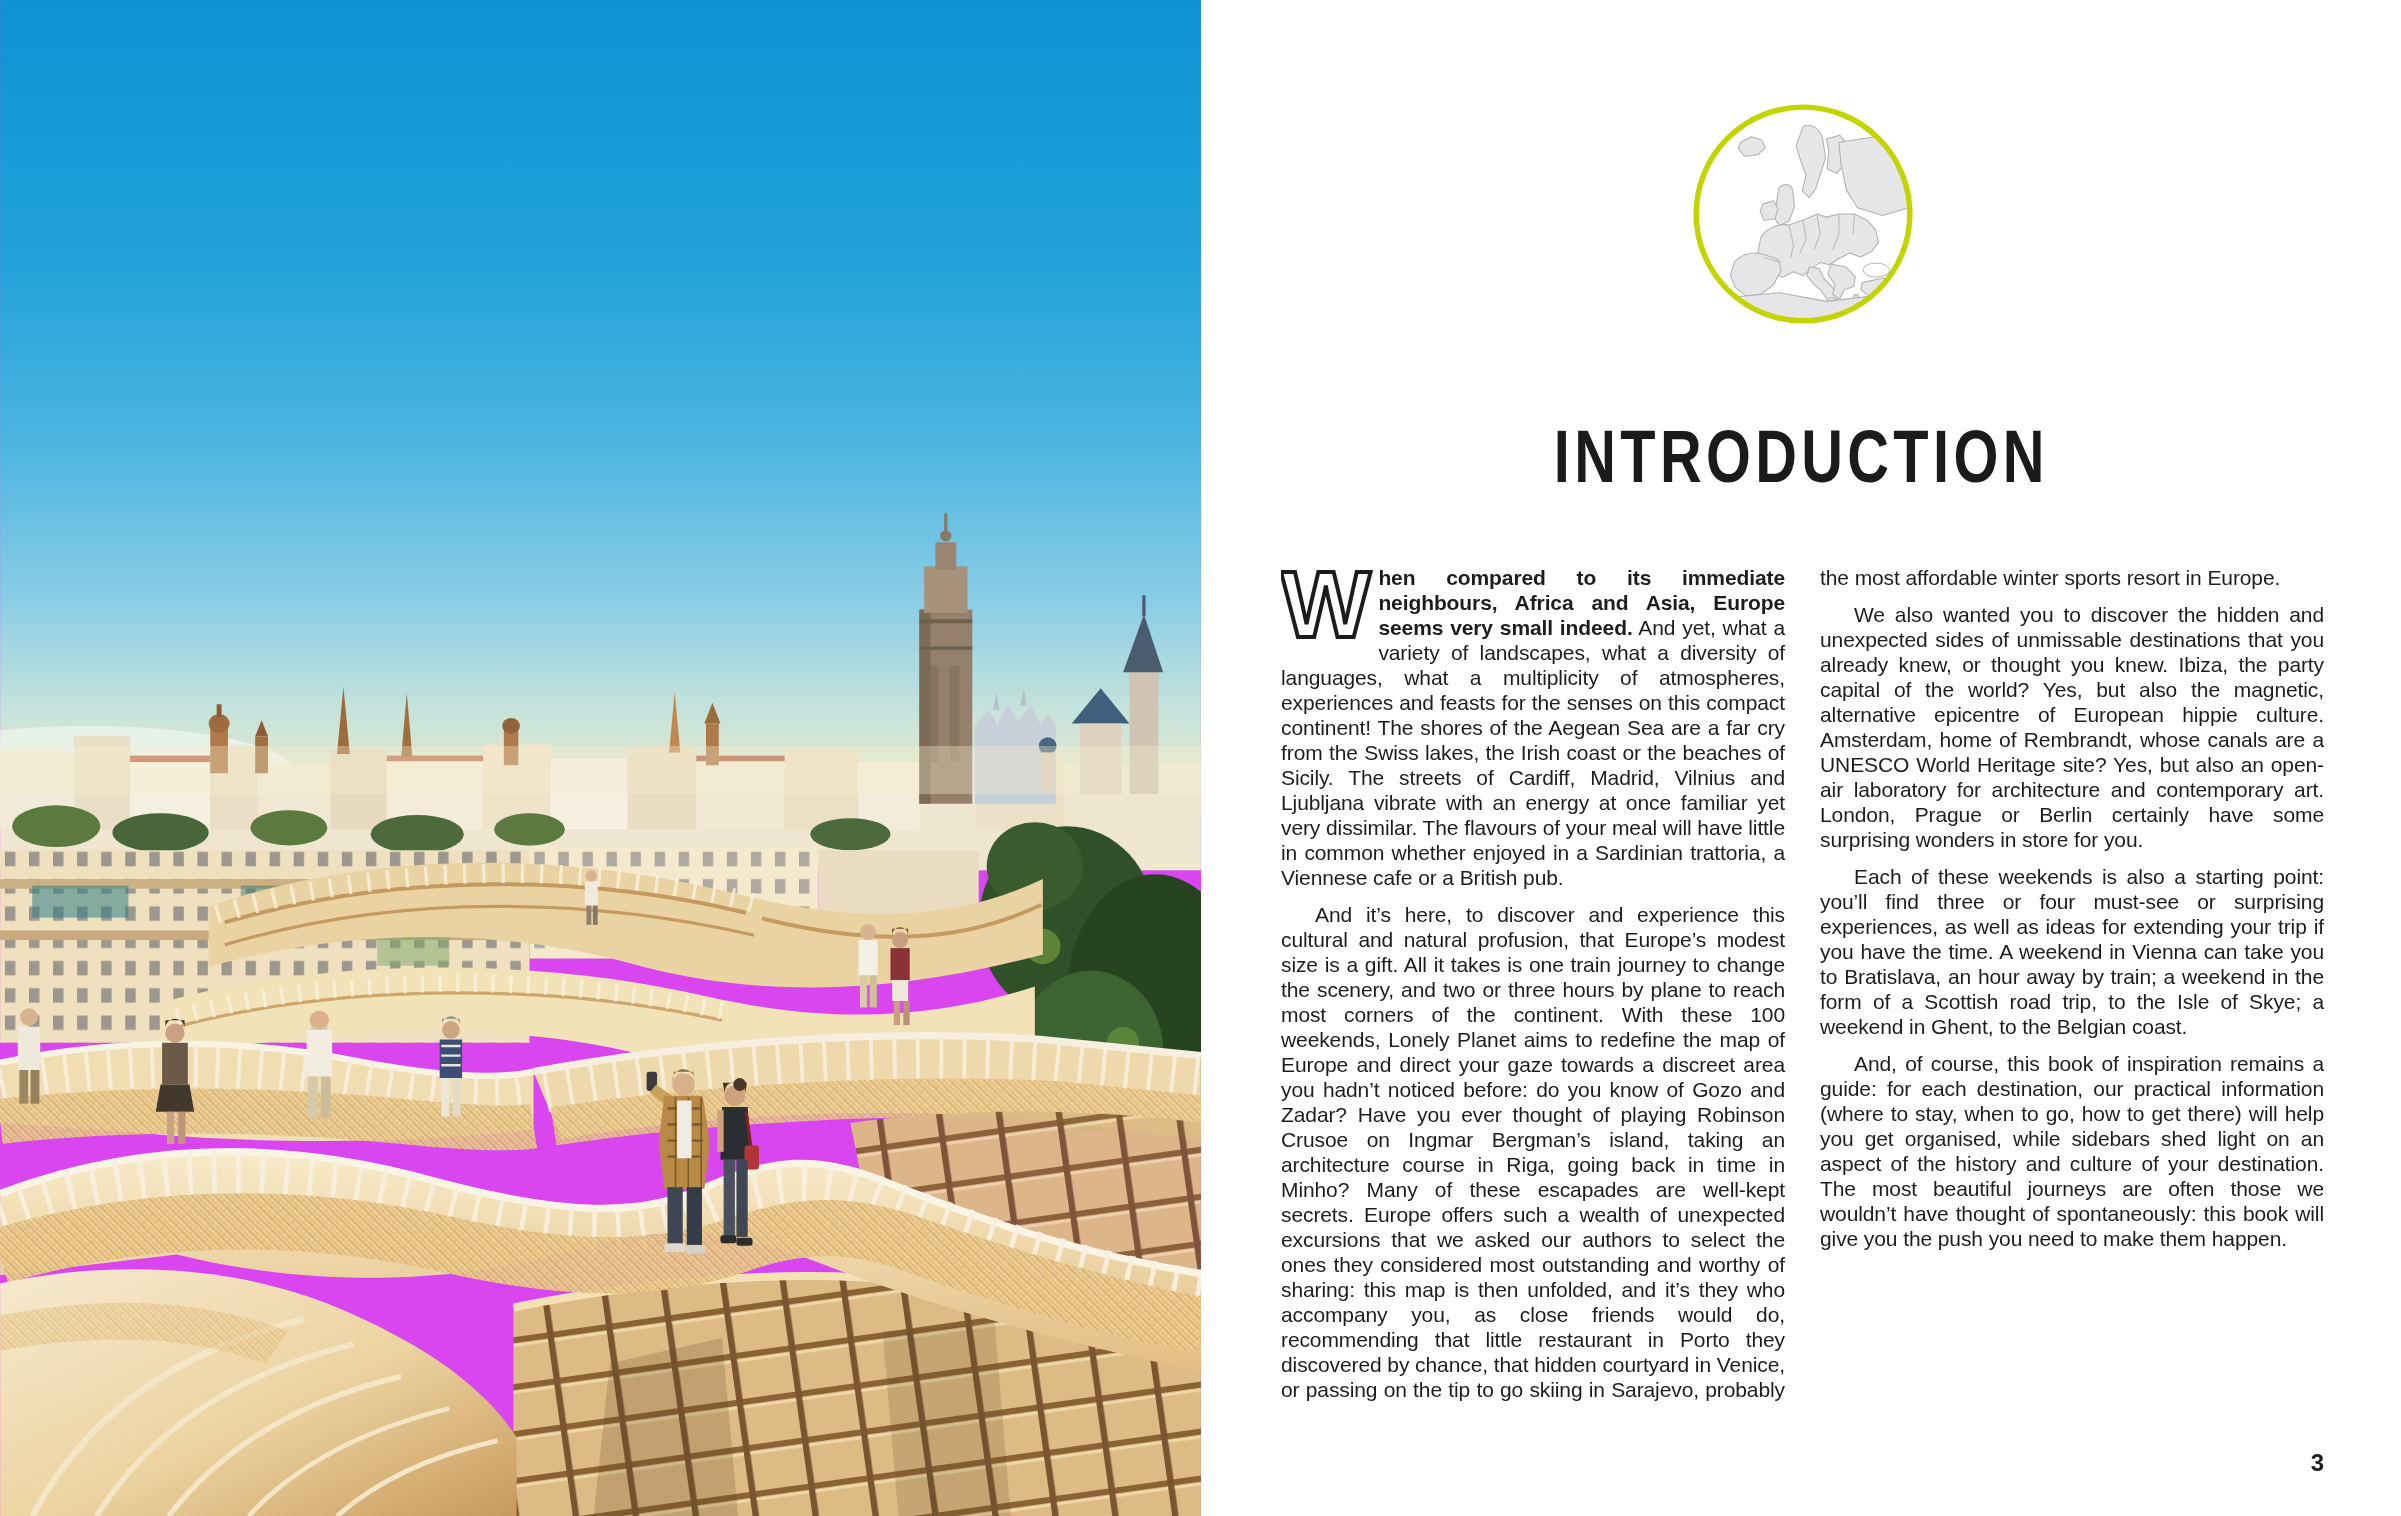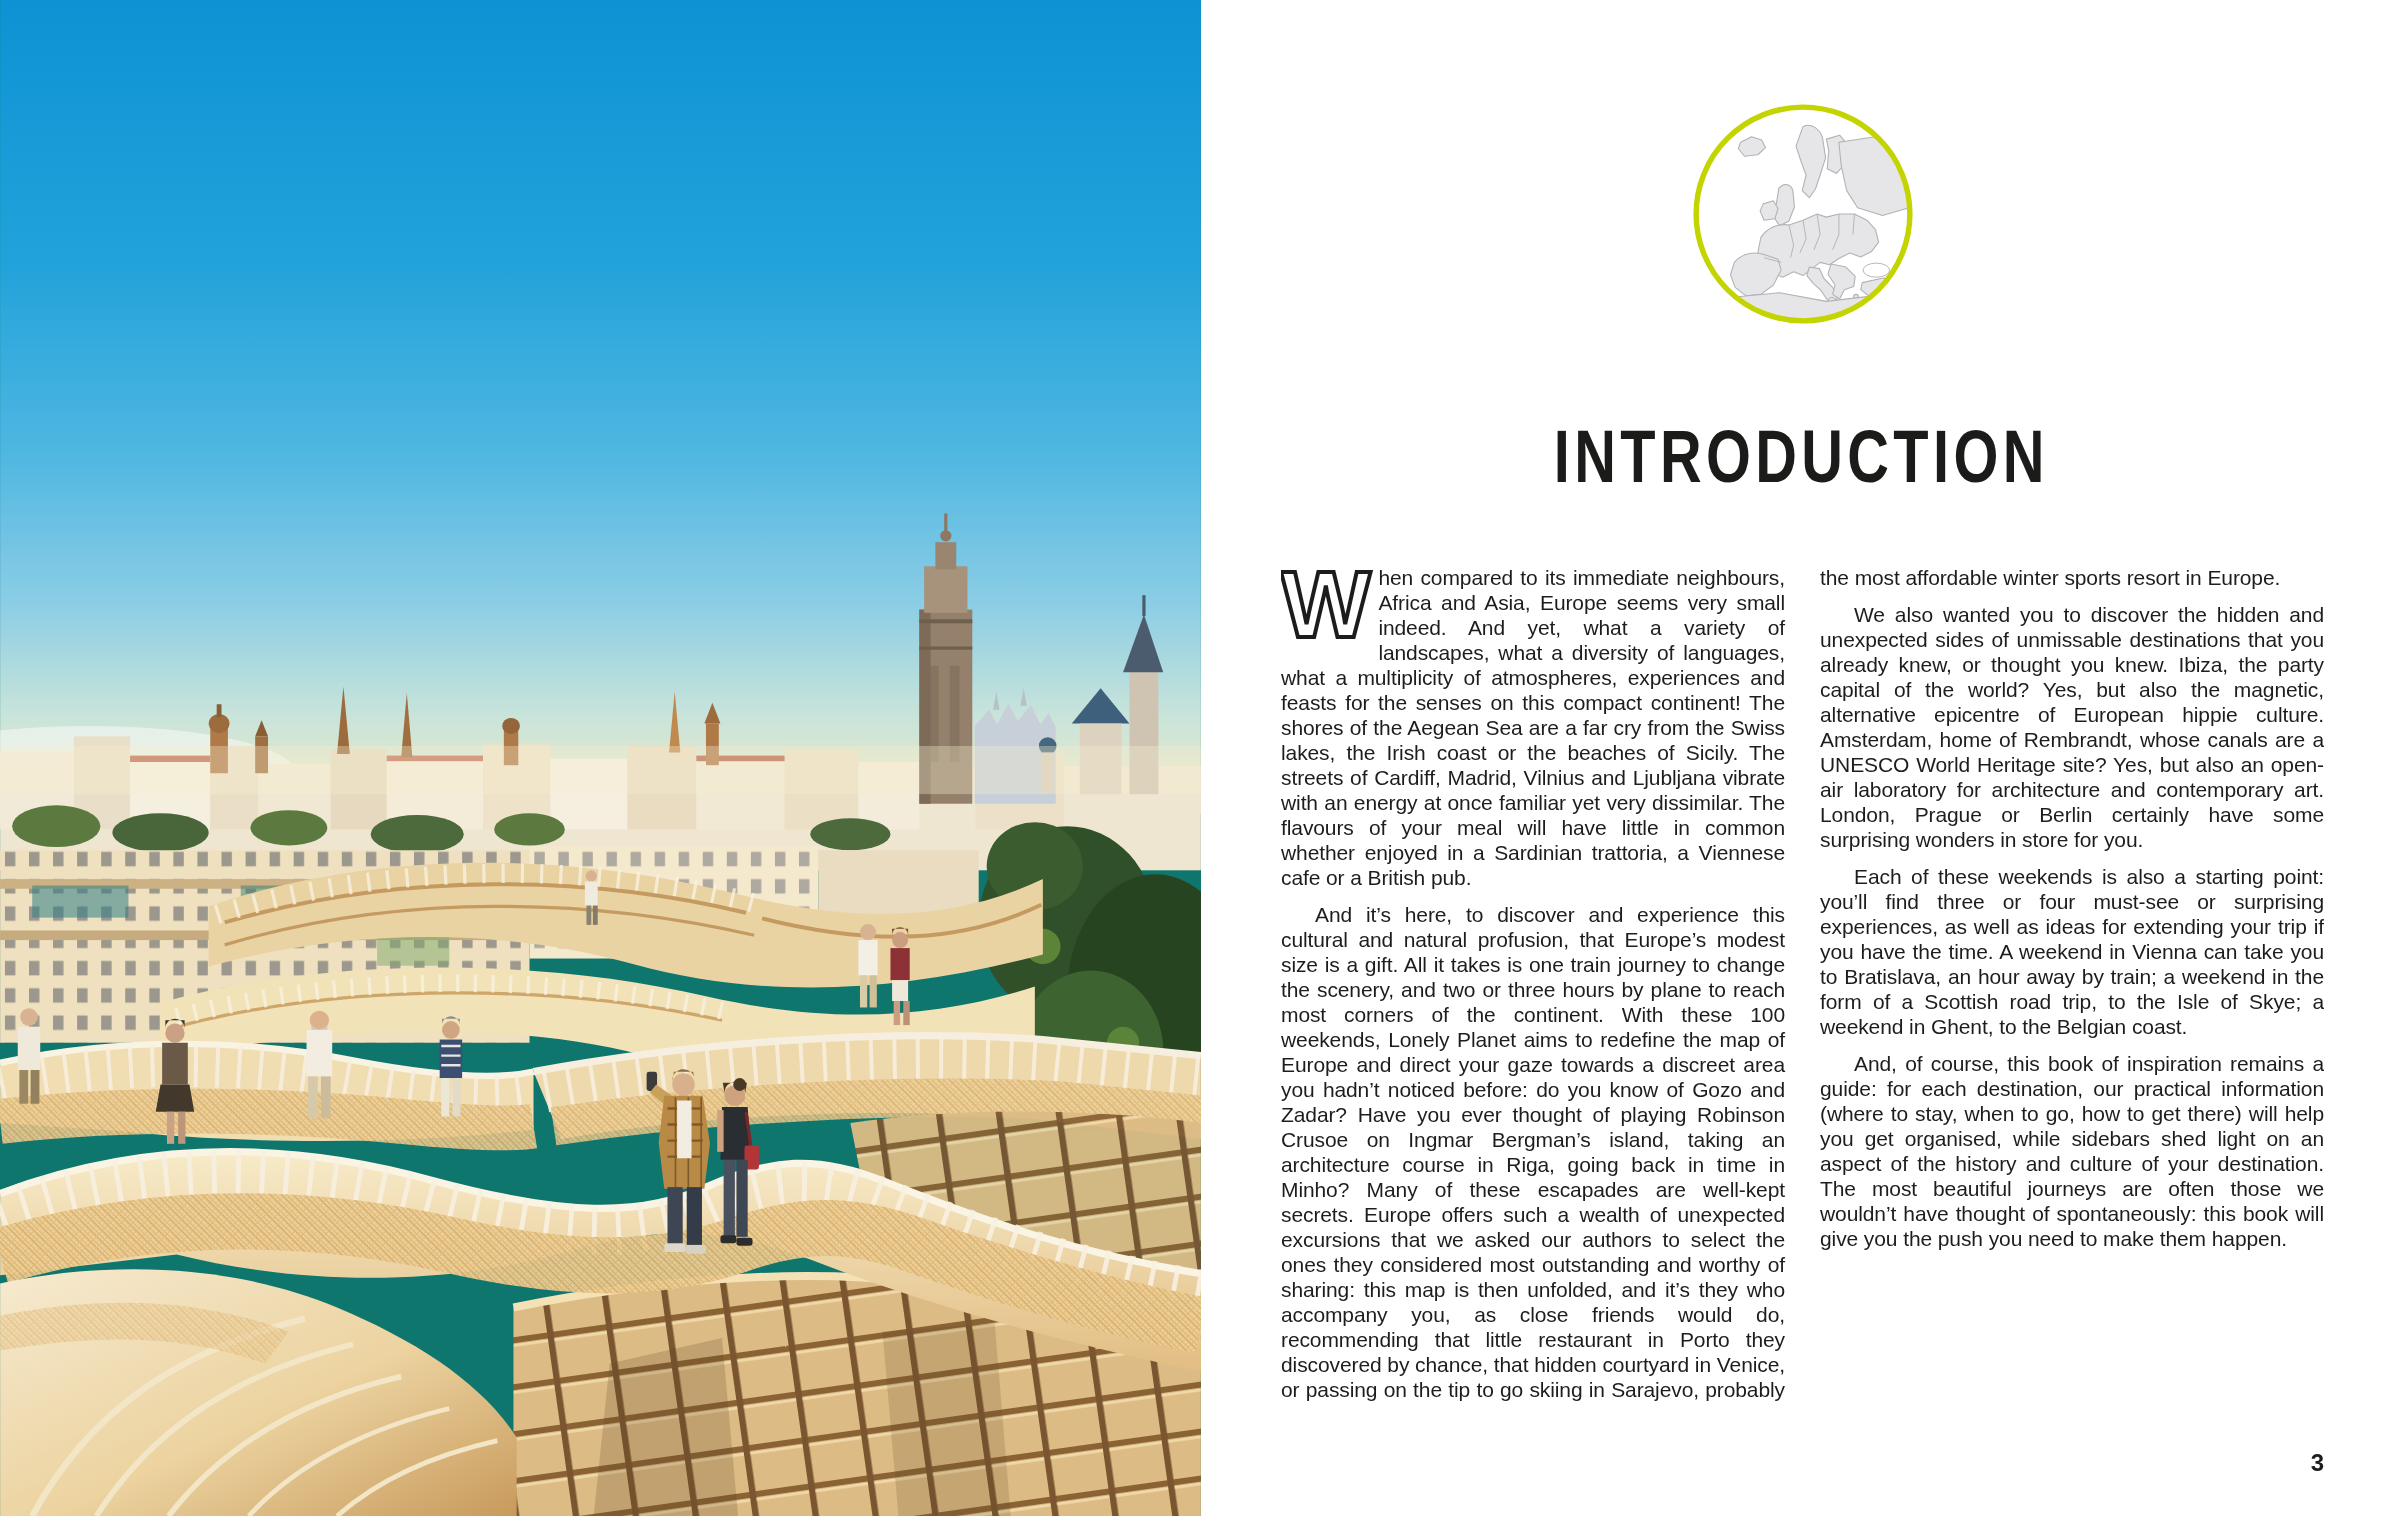--- a/index.html
+++ b/index.html
@@ -1,33 +1,33 @@
 <!DOCTYPE html>
 <html lang="en" style="font-size:13px"><head>
 <meta charset="utf-8">
 <style>
   html,body{margin:0;padding:0;background:#777;}
-  .spread{position:relative;width:2401px;height:1516px;background:#0f766e;overflow:hidden;
+  .spread{position:relative;width:2401px;height:1516px;background:#d946ef;overflow:hidden;
           font-family:"Liberation Sans",sans-serif;}
   .photo-page{position:absolute;left:0;top:0;width:1201px;height:1516px;overflow:hidden;}
   .photo-page svg{display:block;}
   .content-page{position:absolute;left:1201px;top:0;width:1200px;height:1516px;background:#fff;}
   .map-badge{position:absolute;left:485px;top:97px;width:234px;height:234px;}
   .page-title{position:absolute;left:0;top:414px;width:100%;text-align:center;}
   .page-title span{display:inline-block;font-size:74px;font-weight:700;letter-spacing:5.6px;
                    transform:scaleX(0.78);transform-origin:center;color:#1b1b19;white-space:nowrap;}
   .cols{position:absolute;left:80px;top:565px;width:1043px;height:841px;overflow:hidden;
         column-count:2;column-gap:35px;column-fill:auto;
         text-align:justify;font-size:21px;line-height:25px;letter-spacing:-0.1px;
         color:#1d1d1b;hyphens:auto;orphans:1;widows:1;}
   .cols p{margin:0;}
   .cols p + p{margin-top:12px;text-indent:34px;}
   .dropcap{float:left;font-weight:700;font-size:95px;line-height:75px;height:75px;width:83px;
            color:#ffffff;-webkit-text-stroke:4px #1c1c1a;margin:1.6px 14.4px 0 0;}
-  .lead{font-weight:400;}
+  .lead{font-weight:700;}
   .page-number{position:absolute;right:77px;top:1449px;font-size:24px;font-weight:700;color:#1d1d1b;}
 </style>
 </head>
 <body>
 
 <div class="spread">
 
   <div class="photo-page">
     <svg width="1201" height="1516" viewBox="0 0 1497 1890">
       <defs>

